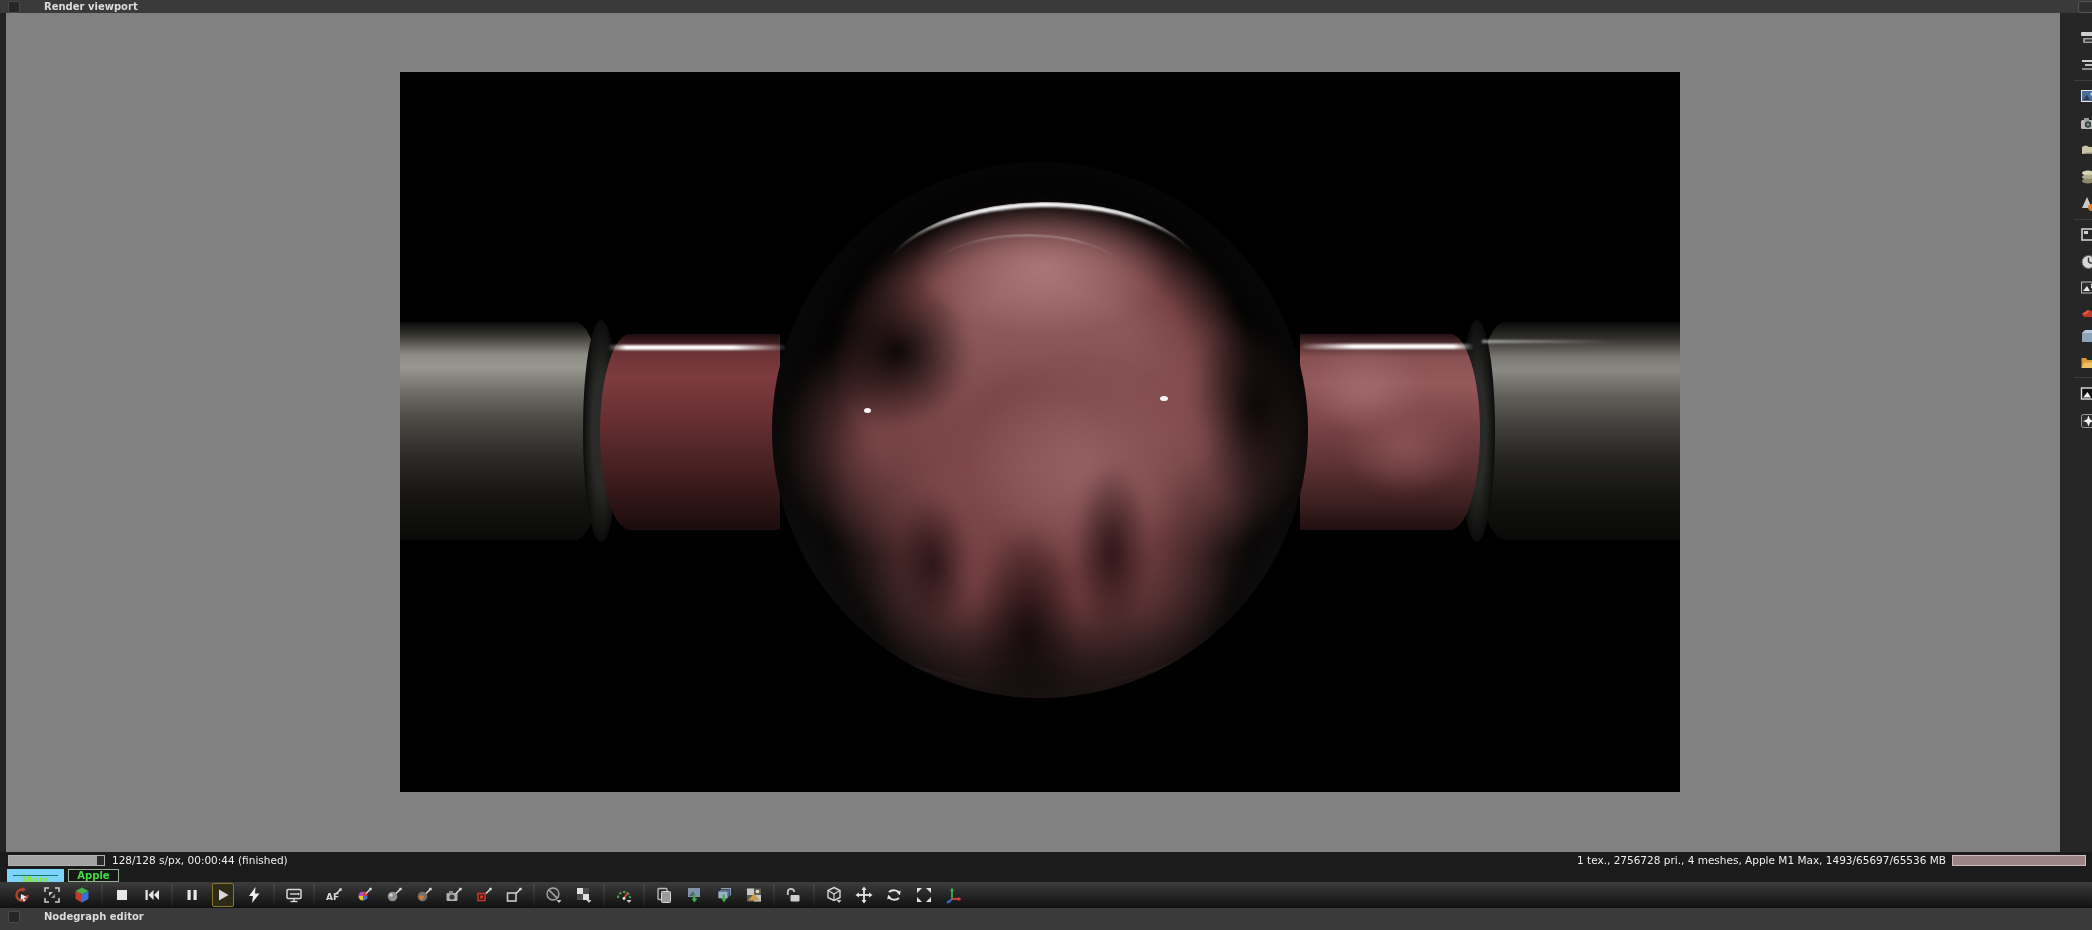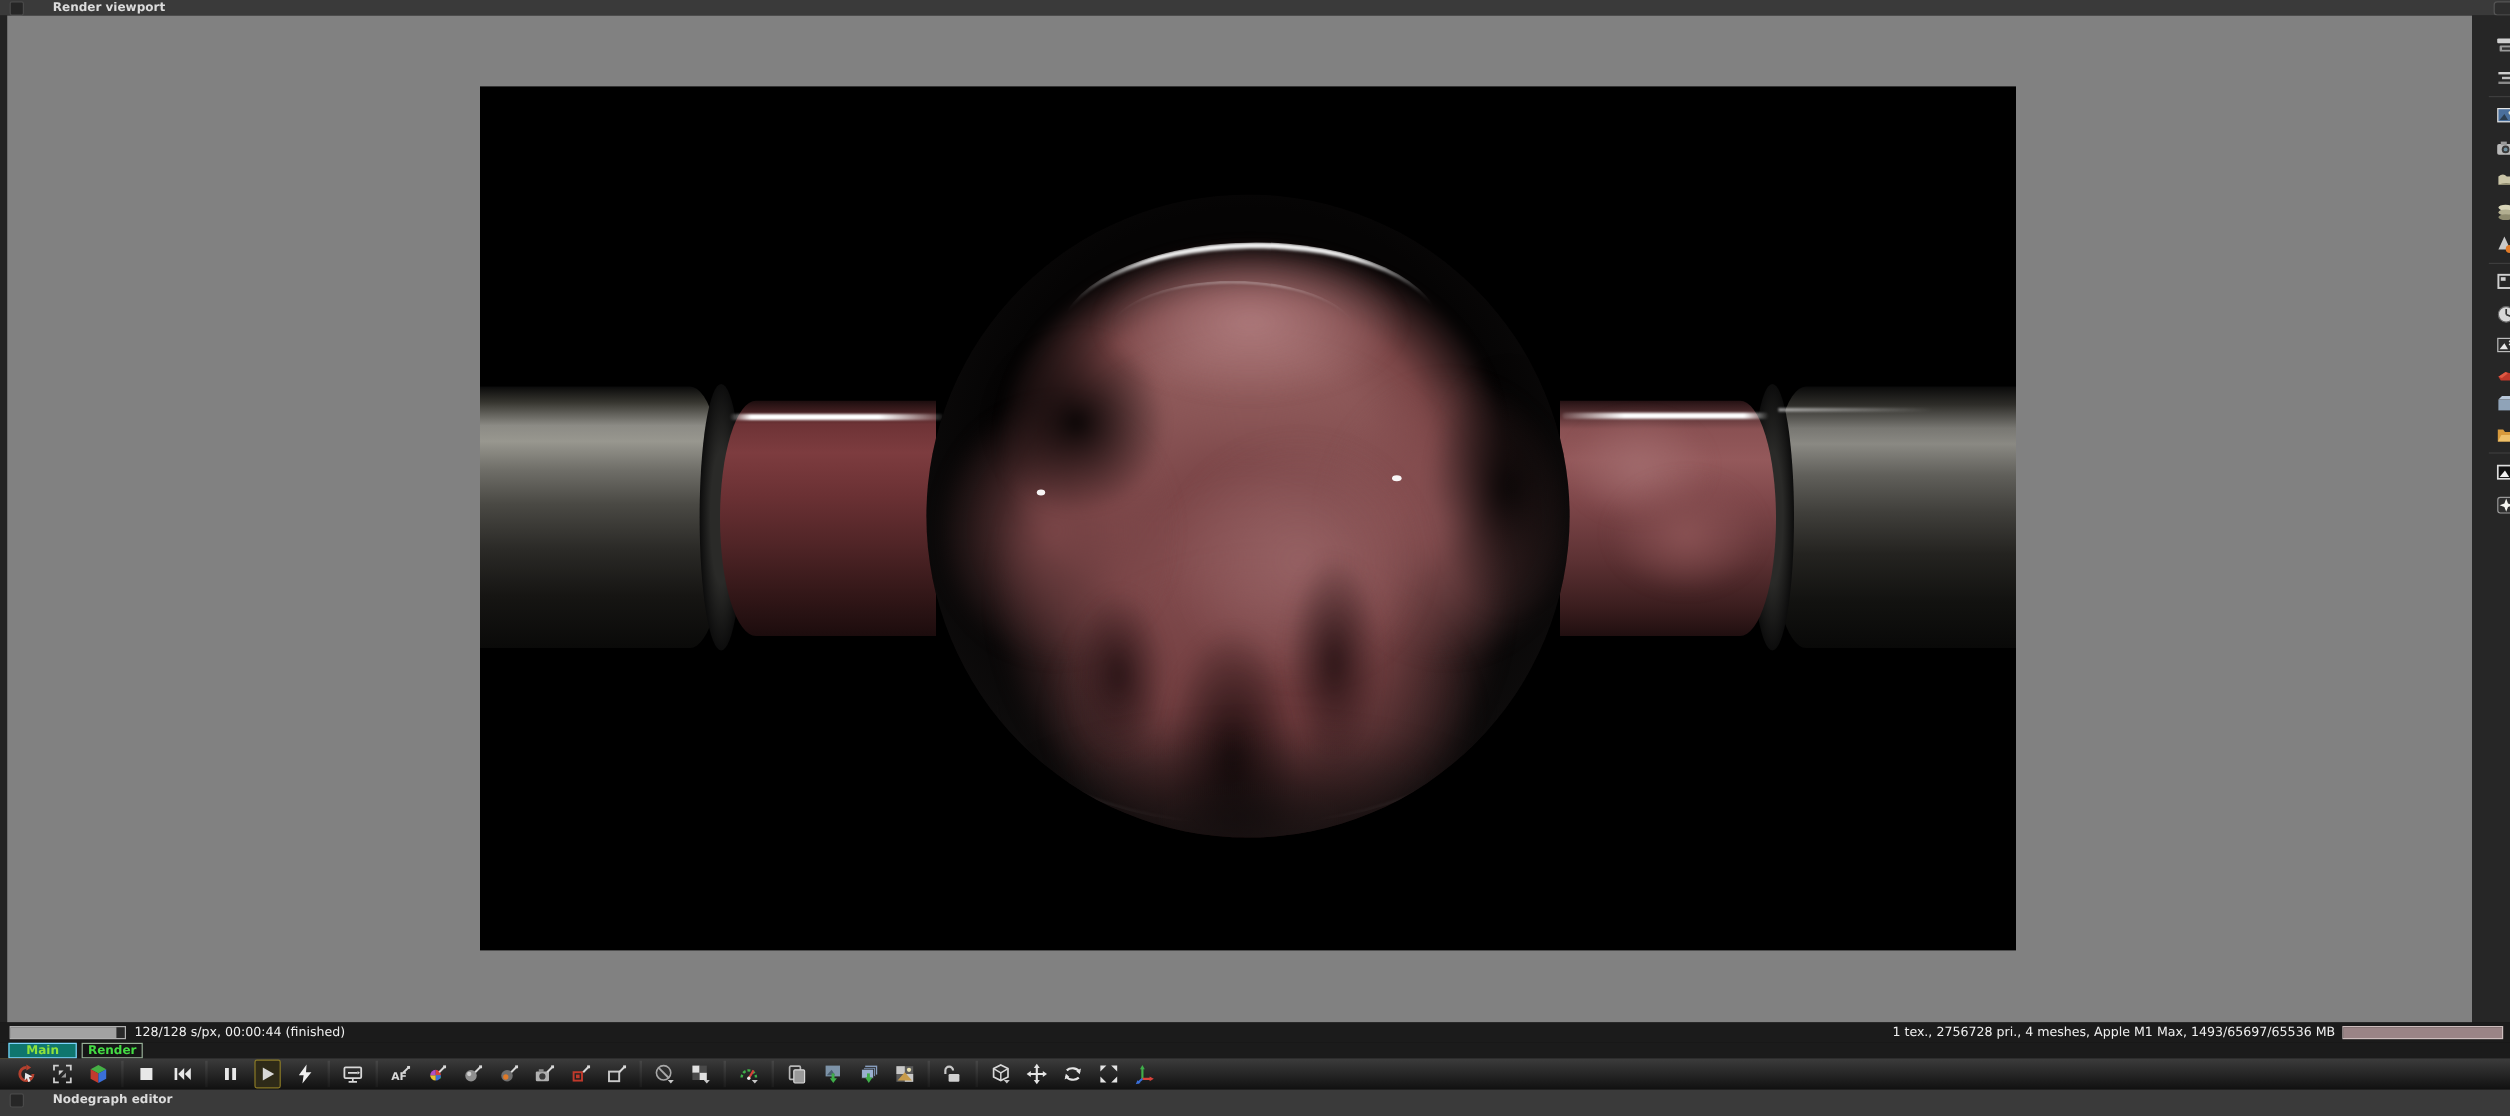--- a/index.html
+++ b/index.html
@@ -27,21 +27,21 @@
   .prog-frame{left:8px;top:3px;width:97px;height:11px;border:1px solid #b0b0b0;background:#2a2a2a;box-sizing:border-box;}
   .prog-fill{height:100%;width:93%;background:#a2a2a2;}
   .prog-text{left:112px;top:0;height:17px;line-height:17px;font-size:10.5px;color:#efefef;}
   .stats-text{right:146px;top:0;height:17px;line-height:17px;font-size:10.5px;color:#efefef;}
   .mem-frame{left:1952px;top:3px;width:134px;height:11px;border:1px solid #cdbdbd;background:#2a2a2a;box-sizing:border-box;}
   .mem-fill{height:100%;width:100%;background:#9a8486;}
 
   
   .tabrow{left:0;top:869px;width:2092px;height:13px;background:#1b1b1b;}
   .rtab{position:absolute;top:0;height:13px;line-height:12px;font-size:10px;font-weight:bold;text-align:center;box-sizing:border-box;}
-  .rtab.active{left:7px;width:57px;background:#0f766e;color:#8ee23c;border:1px solid #7dd3fc;}
+  .rtab.active{left:7px;width:57px;background:#0f766e;color:#8ee23c;border:6px solid #7dd3fc;}
   .rtab.inactive{left:68px;width:51px;background:#161616;color:#44dc44;border:1px solid #98b098;}
 
   
   .toolbar{left:0;top:882px;width:2092px;height:26px;background:linear-gradient(#3c3c3c,#101010);display:flex;align-items:center;padding-left:7px;box-sizing:border-box;}
   .tab-underline{left:0;top:882px;width:34px;height:2px;background:#8a7a26;}
   .tool{width:20px;height:22px;display:flex;align-items:center;justify-content:center;flex:none;margin:0 5px;border-radius:2px;}
   .tool.active{border:1px solid #8a7a26;background:#2e2a18;}
   .tsep{width:2px;height:22px;flex:none;margin:0 4px;background:linear-gradient(180deg,#474747,#1a1a1a);}
 
   
@@ -257,21 +257,21 @@
     </div>
   <div class="abs prog-text">128/128 s/px, 00:00:44 (finished)</div>
   <div class="abs stats-text">1 tex., 2756728 pri., 4 meshes, Apple M1 Max, 1493/65697/65536 MB</div>
   <div class="abs mem-frame">
       <div class="mem-fill"></div>
     </div>
 </div>
 
 <div class="abs tabrow">
   <div class="rtab active">Main</div>
-  <div class="rtab inactive">Render</div>
+  <div class="rtab inactive">Apple</div>
 </div>
 
 <div class="abs tab-underline"></div>
 <div class="abs toolbar">
   <div class="tool">
       <svg width="18" height="18" viewBox="0 0 18 18">
         <path d="M14.5 9 A5.5 5.5 0 1 1 9 3.5" fill="none" stroke="#b5402e" stroke-width="2.4"></path>
         <polygon points="9,1 13,3.5 9,6" fill="#b5402e"></polygon>
         <polygon points="8,8 14,11 11,12 12.5,15 10.5,15.6 9.5,12.6 7.5,14.5" fill="#e8e8e8"></polygon>
       </svg>

